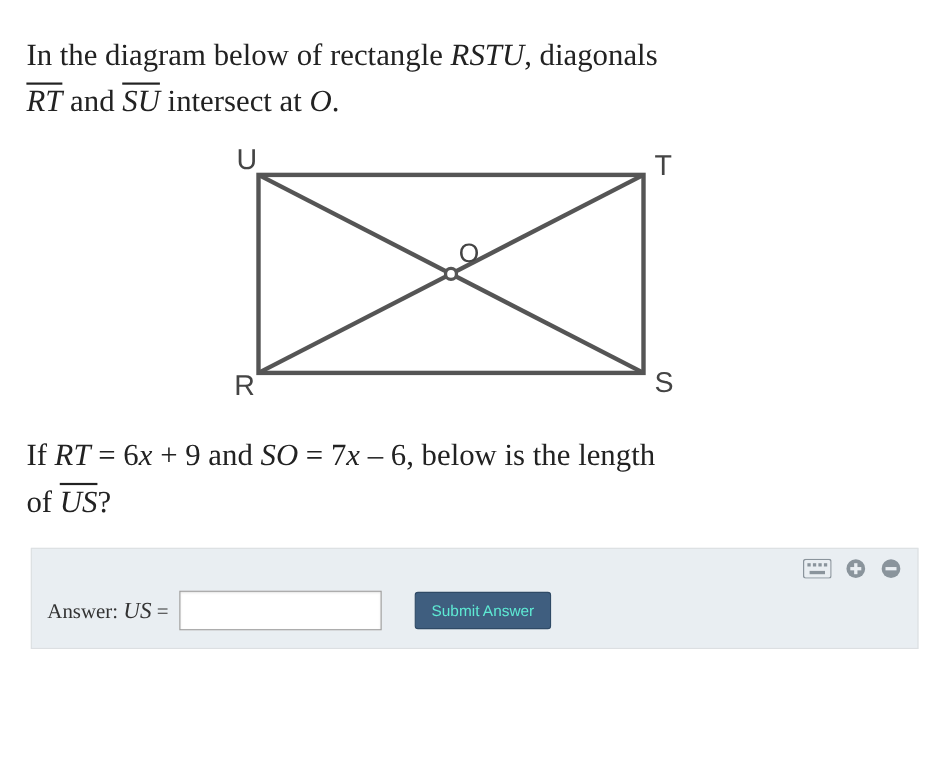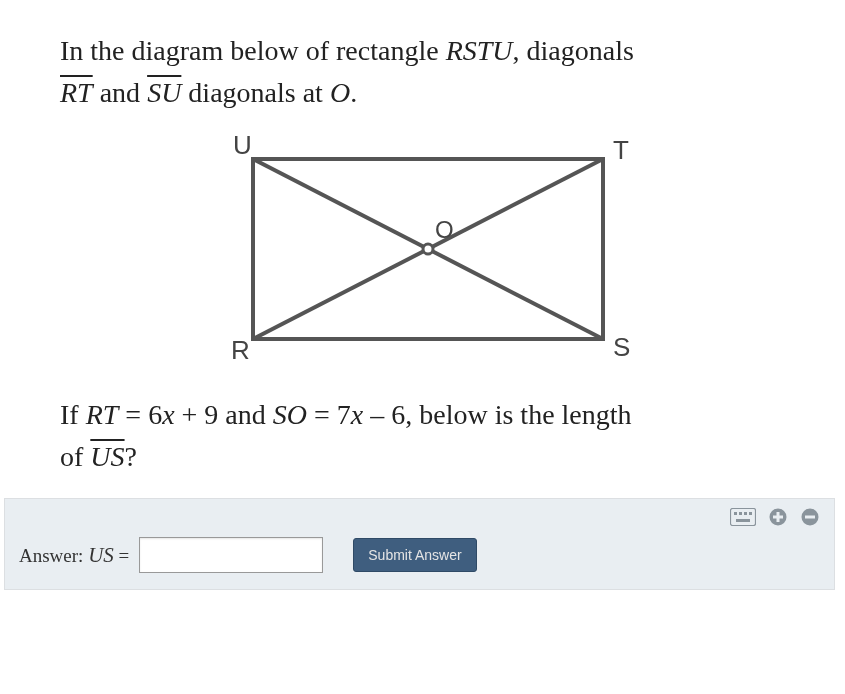--- a/index.html
+++ b/index.html
@@ -3,21 +3,21 @@
 <meta charset="utf-8">
 <style>
   body {
     margin: 0;
     padding: 0;
     font-family: Georgia, 'Times New Roman', serif;
     background: #fff;
     width: 845px;
   }
   .problem {
-    padding: 30px 40px 0 60px;
+    padding: 30px 40px 0 24px;
   }
   .prompt {
     font-size: 28px;
     color: #222;
     line-height: 1.5;
     margin-bottom: 10px;
   }
   .prompt .italic {
     font-style: italic;
   }
@@ -25,21 +25,21 @@
     text-decoration: overline;
     text-decoration-thickness: 1.5px;
   }
   .diagram {
     display: block;
     margin: 20px auto 25px auto;
   }
   .answer-bar {
     background: #e9eef2;
     border: 1px solid #dcdfe2;
-    margin: 20px 10px 10px 4px;
+    margin: 20px 10px 10px 28px;
     padding: 8px 14px 16px 14px;
     position: relative;
   }
   .answer-tools {
     text-align: right;
     height: 24px;
     margin-bottom: 6px;
   }
   .tool-icon {
     display: inline-block;
@@ -66,37 +66,37 @@
     width: 170px;
     height: 30px;
     border: 1px solid #999;
     background: #fff;
     font-size: 16px;
     padding: 2px 6px;
     box-shadow: inset 0 1px 2px rgba(0,0,0,0.1);
   }
   .submit-btn {
     background: #3f5e7f;
-    color: #e5e5e5;
+    color: #5eead4;
     border: 1px solid #2f4a66;
     font-size: 14px;
     font-family: Arial, sans-serif;
     padding: 8px 14px;
     border-radius: 3px;
     cursor: pointer;
     margin-left: 20px;
   }
 </style>
 </head>
 <body>
 
 <div class="problem">
   <div class="prompt">
     <span>In the diagram below of rectangle </span><span class="italic">RSTU</span><span>, diagonals</span><br>
-    <span class="overline italic">RT</span><span> and </span><span class="overline italic">SU</span><span> diagonals at </span><span class="italic">O</span><span>.</span>
+    <span class="overline italic">RT</span><span> and </span><span class="overline italic">SU</span><span> intersect at </span><span class="italic">O</span><span>.</span>
   </div>
 
   <svg class="diagram" width="460" height="235">
     <g stroke="#555" stroke-width="4" fill="none">
       <rect x="50" y="25" width="350" height="180"></rect>
       <line x1="50" y1="25" x2="400" y2="205"></line>
       <line x1="50" y1="205" x2="400" y2="25"></line>
     </g>
     <circle cx="225" cy="115" r="5" fill="#fff" stroke="#555" stroke-width="3"></circle>
     <text x="30" y="20" font-size="26" font-family="Arial" fill="#444">U</text>

